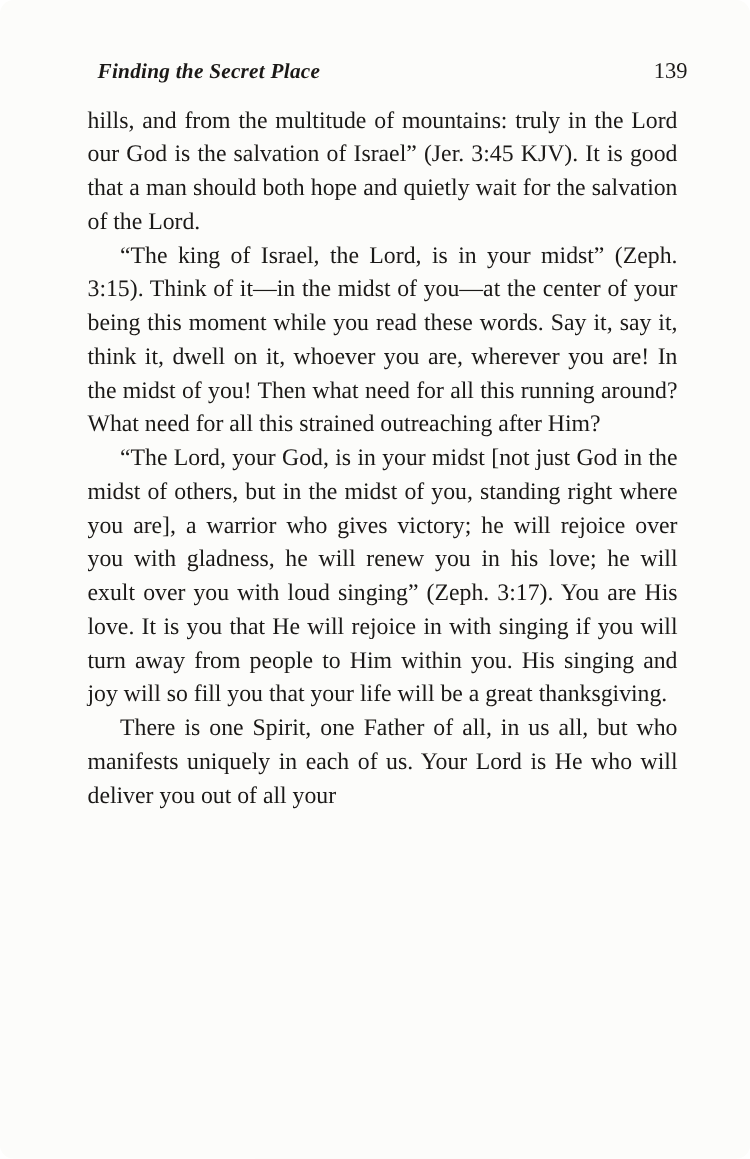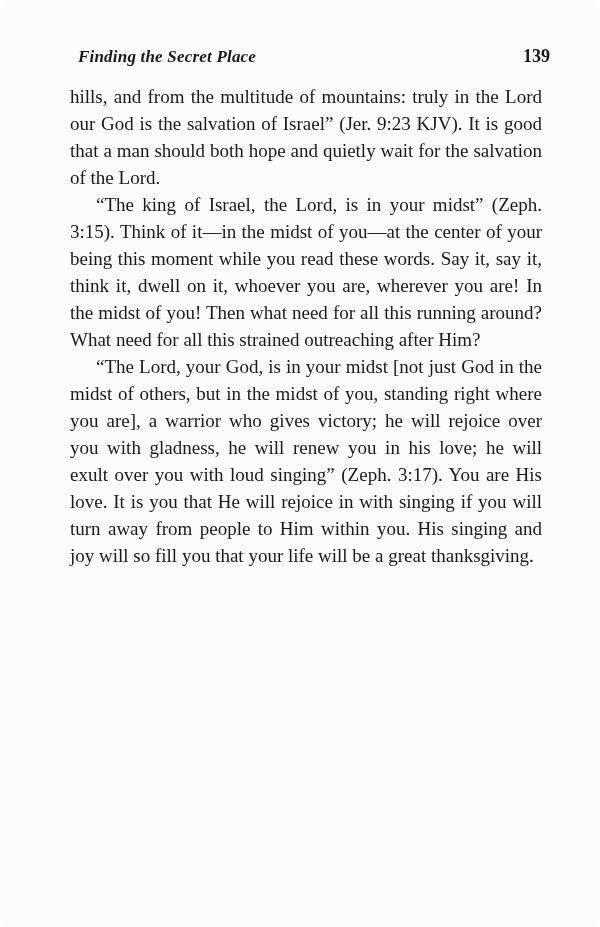--- a/index.html
+++ b/index.html
@@ -28,21 +28,21 @@
     align-items: baseline;
   }
   .running-title {
     font-style: italic;
     font-weight: bold;
     font-size: 17px;
     letter-spacing: 0.2px;
   }
   .page-number {
     font-size: 18px;
-    font-weight: bold;
+    font-weight: normal;
   }
   .body-text {
     position: absolute;
     top: 83px;
     left: 70px;
     width: 472px;
     font-size: 19px;
     line-height: 27px;
     text-align: justify;
     text-justify: inter-word;
@@ -59,18 +59,19 @@
 <body>
 
 <div class="page">
 
   <div class="running-header">
     <span class="running-title">Finding the Secret Place</span>
     <span class="page-number">139</span>
   </div>
 
   <div class="body-text">
-    <p>hills, and from the multitude of mountains: truly in the Lord our God is the salvation of Israel” (Jer. 9:23 KJV). It is good that a man should both hope and quietly wait for the salvation of the Lord.</p>
+    <p>hills, and from the multitude of mountains: truly in the Lord our God is the salvation of Israel” (Jer. 3:45 KJV). It is good that a man should both hope and quietly wait for the salvation of the Lord.</p>
     <p class="indent">“The king of Israel, the Lord, is in your midst” (Zeph. 3:15). Think of it—in the midst of you—at the center of your being this moment while you read these words. Say it, say it, think it, dwell on it, whoever you are, wherever you are! In the midst of you! Then what need for all this running around? What need for all this strained outreaching after Him?</p>
     <p class="indent">“The Lord, your God, is in your midst [not just God in the midst of others, but in the midst of you, standing right where you are], a warrior who gives victory; he will rejoice over you with gladness, he will renew you in his love; he will exult over you with loud singing” (Zeph. 3:17). You are His love. It is you that He will rejoice in with singing if you will turn away from people to Him within you. His singing and joy will so fill you that your life will be a great thanksgiving.</p>
+    <p class="indent">There is one Spirit, one Father of all, in us all, but who manifests uniquely in each of us. Your Lord is He who will deliver you out of all your</p>
   </div>
 
 </div>
 
 </body></html>

